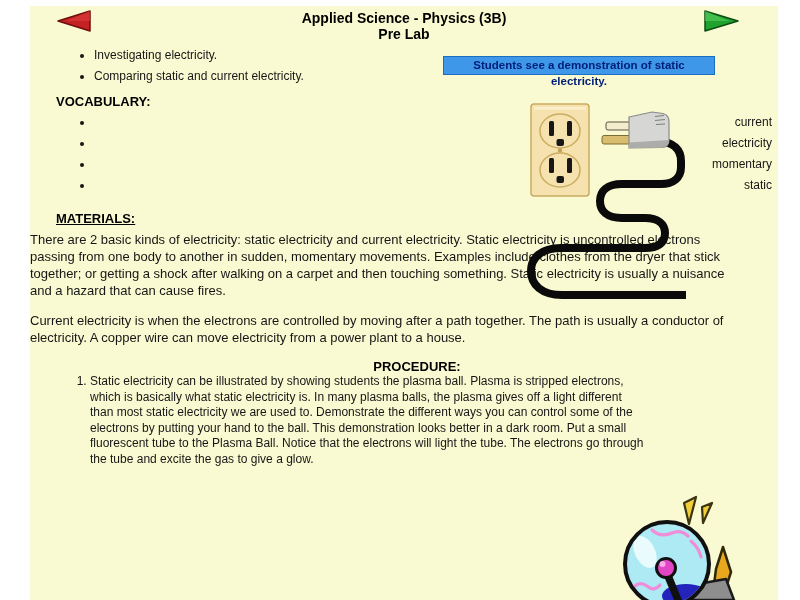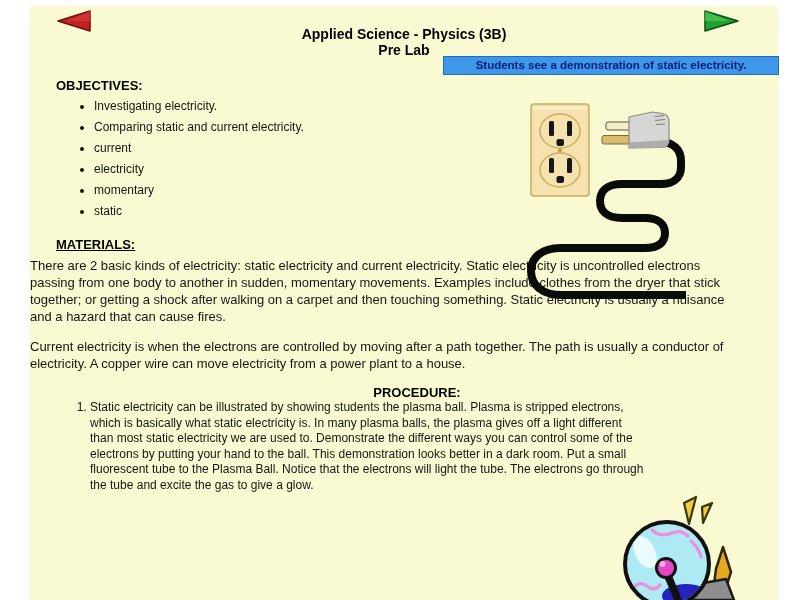--- a/index.html
+++ b/index.html
@@ -5,46 +5,46 @@
   html,body{margin:0;padding:0;}
   body{
     width:800px;height:600px;position:relative;overflow:hidden;
     background:#ffffff;
     font-family:"Liberation Sans", sans-serif;
     color:#161616;
   }
   .sheet{
     position:absolute;left:30px;top:6px;width:748px;height:594px;
     background:#FAFAD2;overflow:hidden;box-sizing:border-box;
-    padding-top:20px;
+    padding-top:4px;
   }
   .lesson-header{
     text-align:center;font-weight:bold;font-size:14px;line-height:16px;color:#000;
   }
   .nav-arrow{position:absolute;width:40px;height:24px;cursor:pointer;}
   .nav-arrow svg{display:block;width:100%;height:100%;}
   #back-arrow{left:54px;top:9px;}
   #fwd-arrow{left:701px;top:9px;}
   .banner{
-    position:absolute;left:443px;top:56px;width:336px;height:19px;
+    position:absolute;left:443px;top:56px;width:272px;height:19px;
     background:#3E97E8;border:1px solid #1C6FC0;box-sizing:border-box;
     text-align:center;font-weight:bold;font-size:11.5px;line-height:16px;color:#001E78;
   }
   .section-heading{
     font-weight:bold;font-size:13px;line-height:15px;color:#000;
     margin:0 0 0 26px;
   }
   ul.plain-list{
     margin:0;padding:0 0 0 58px;font-size:12px;line-height:15px;
   }
   ul.plain-list li{margin:6px;}
   .mt-objheed{margin-top:20px;}
   .mt-objlist{margin-top:11px;}
   .mt-vocheed{margin-top:10px;}
-  .mt-voclist{margin-top:9px;}
+  .mt-voclist{margin-top:9px;text-align:right;}
   .mt-matheed{margin-top:18px;text-decoration:underline;}
   .mt-matlist{margin-top:7px;line-height:15.5px;}
   .mt-bgheed{margin-top:19px;}
   .mt-p1{margin-top:5px;}
   .mt-p2{margin-top:9px;}
   .mt-procheed{margin-top:9px;text-align:center;}
   .mt-proclist{margin-top:9px;}
   .body-text{
     margin-right:38px;font-size:13px;line-height:17px;
   }
@@ -61,26 +61,26 @@
 </head>
 <body>
 
 <div class="sheet">
 
   <div class="lesson-header">
     <div>Applied Science - Physics (3B)</div>
     <div>Pre Lab</div>
   </div>
 
-  <div class="section-heading mt-objheed">OBJECTIVES:</div>
   <ul class="plain-list mt-objlist">
     <li><span>Investigating electricity.</span></li>
     <li><span>Comparing static and current electricity.</span></li>
   </ul>
 
+  <div class="section-heading mt-vocheed">VOCABULARY:</div>
   <ul class="plain-list mt-voclist">
     <li><span>current</span></li>
     <li><span>electricity</span></li>
     <li><span>momentary</span></li>
     <li><span>static</span></li>
   </ul>
 
   <div class="section-heading mt-matheed">MATERIALS:</div>
 
   <p class="body-text mt-p1">There are 2 basic kinds of electricity: static electricity and current electricity. Static electricity is uncontrolled electrons passing from one body to another in sudden, momentary movements. Examples include clothes from the dryer that stick together; or getting a shock after walking on a carpet and then touching something. Static electricity is usually a nuisance and a hazard that can cause fires.</p>

